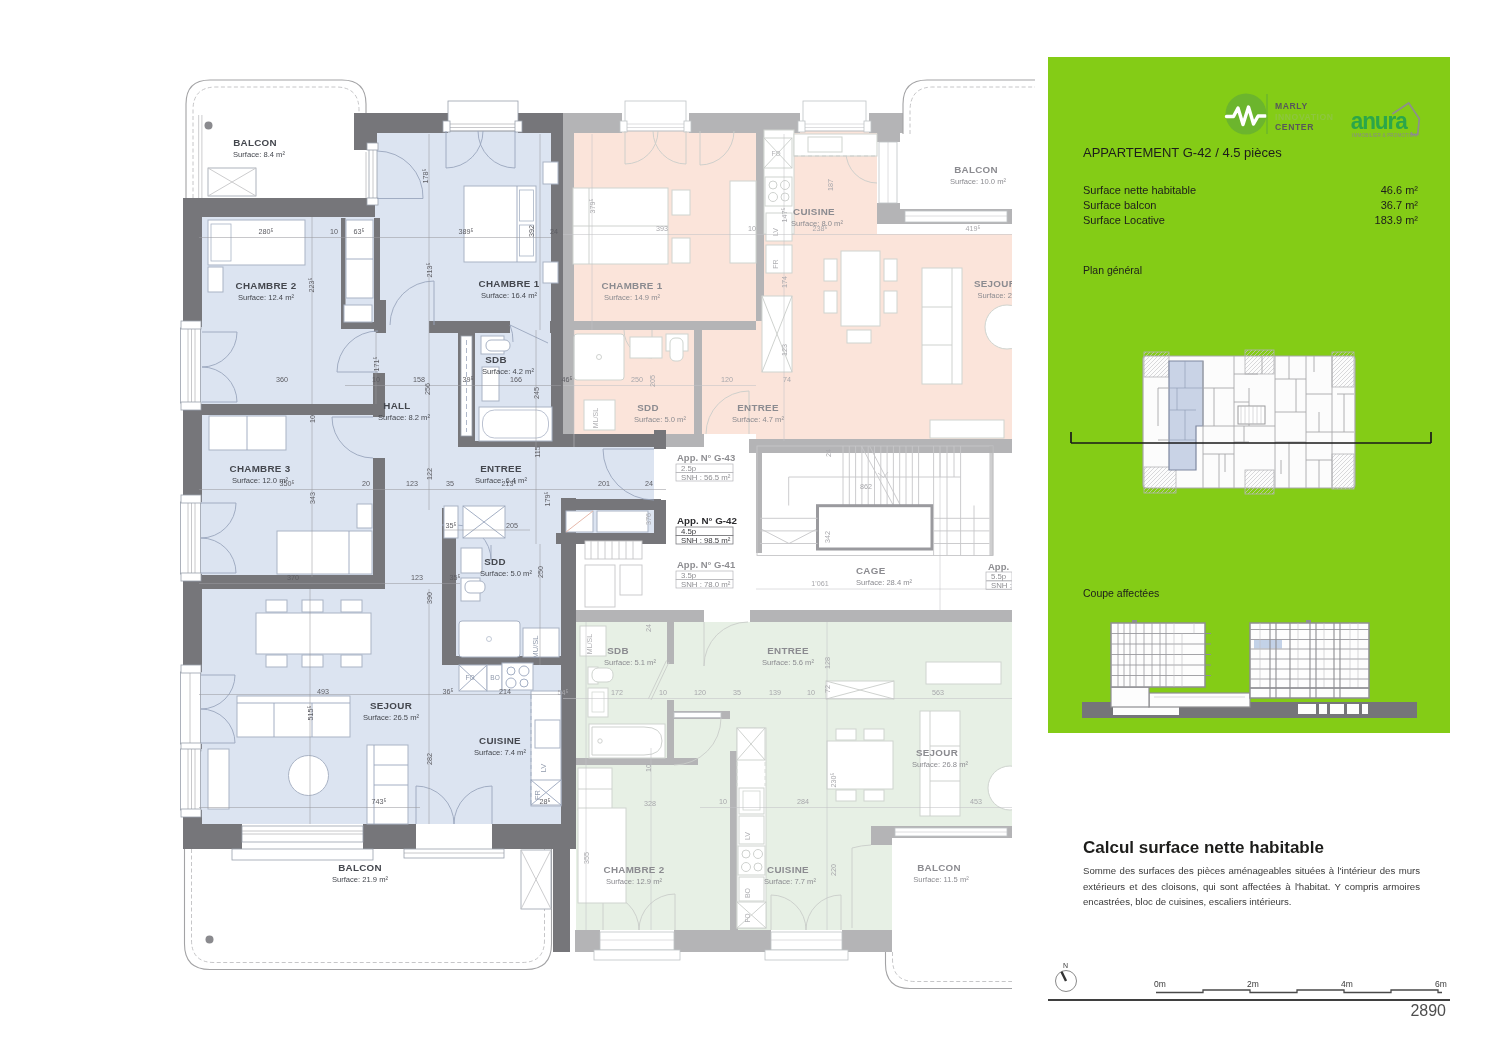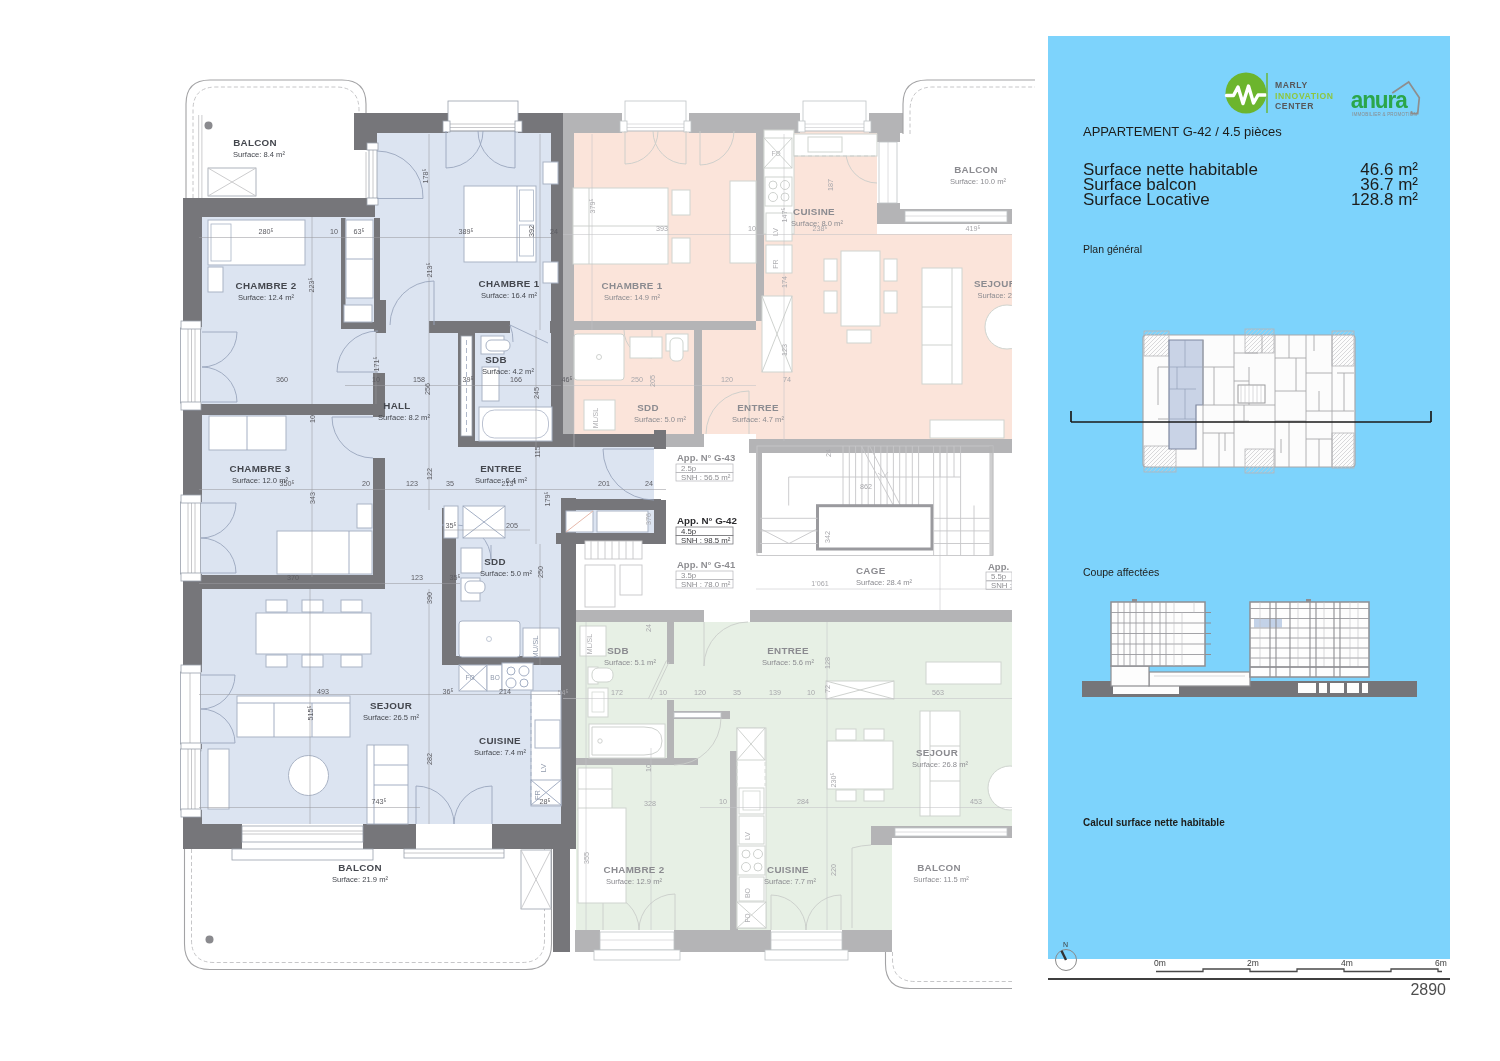--- a/index.html
+++ b/index.html
@@ -1,18 +1,18 @@
 <!DOCTYPE html>
 <html><head>
 <meta charset="utf-8">
 <style>
   html,body{margin:0;padding:0;background:#fff;width:1500px;height:1061px;overflow:hidden;}
   body{font-family:"Liberation Sans",sans-serif;position:relative;}
   #plan{position:absolute;left:0;top:0;}
-  #panel{position:absolute;left:1048px;top:36px;width:402px;height:923px;background:#7dd3fc;}
+  #panel{position:absolute;left:1048px;top:57px;width:402px;height:676px;background:#84cc16;}
   .lbl{font-weight:bold;fill:#44474e;font-size:9.8px;letter-spacing:.3px;}
   .sur{fill:#44474e;font-size:7.6px;}
   .lblf{font-weight:bold;fill:#8b8b90;font-size:9.8px;letter-spacing:.3px;}
   .surf{fill:#8b8b90;font-size:7.6px;}
 </style>
 </head>
 <body>
 
 <svg id="plan" width="1048" height="1061" viewBox="0 0 1048 1061">
 <style>
@@ -987,24 +987,24 @@
   </svg>
 
   <svg style="position:absolute;left:300px;top:40px;" width="86" height="50" viewBox="0 0 86 50">
     <path d="M44.3 17 L60.7 6 L71.3 21.7 L69.7 37.7 L63.3 37.7 L63.6 35.2" fill="none" stroke="#8e8e8e" stroke-width="1.7" stroke-linejoin="miter"></path>
     <text x="3" y="32" font-size="24.5" font-weight="bold" fill="#2ba64a" letter-spacing="-1.2" transform="scale(0.92 1)">anura</text>
     <text x="4" y="39.5" font-size="4.5" fill="#8a8a8a" letter-spacing="0.24">IMMOBILIER &amp; PROMOTION</text>
   </svg>
 
   <div style="position:absolute;left:35px;top:88px;font-size:13px;font-weight:normal;color:#1d1d1b;">APPARTEMENT G-42 / 4.5 pièces</div>
 
-  <div style="position:absolute;left:35px;top:126px;width:335px;font-size:17px;color:#1d1d1b;line-height:15.2px;">
+  <div style="position:absolute;left:35px;top:126px;width:335px;font-size:11px;color:#1d1d1b;line-height:15.2px;">
     <div>Surface nette habitable<span style="float:right">46.6 m²</span></div>
     <div>Surface balcon<span style="float:right">36.7 m²</span></div>
-    <div style="font-weight:normal">Surface Locative<span style="float:right">128.8 m²</span></div>
+    <div style="font-weight:normal">Surface Locative<span style="float:right">183.9 m²</span></div>
   </div>
 
   <div style="position:absolute;left:35px;top:199px;font-size:10.5px;color:#1d1d1b;margin-top:8px;">Plan général</div>
 
   <svg style="position:absolute;left:0px;top:285px;" width="402" height="160" viewBox="0 0 402 160">
     <defs>
       <pattern id="hat" width="4" height="4" patternUnits="userSpaceOnUse">
         <path d="M0 4 L4 0 M-1 1 L1 -1 M3 5 L5 3" stroke="#c9c9cb" stroke-width="0.7"></path>
       </pattern>
     </defs>
@@ -1077,22 +1077,23 @@
 
       <rect x="206" y="28" width="28" height="8.5" fill="#c3d2e8"></rect>
       <path d="M202 17.5 H321 M202 27.5 H321 M202 37 H321 M202 47 H321 M202 57 H321 M202 67 H321 M202 76 H321" stroke="#9a9a9e" stroke-width="0.9"></path>
       <path d="M222 11 V86 M228 11 V86 M242 11 V86 M262 11 V86 M268 11 V86 M286 11 V86 M292 11 V86" stroke="#8e8e92" stroke-width="1.1"></path>
       <path d="M212 11 V76 M250 11 V76 M276 11 V76 M302 11 V76 M310 11 V76" stroke="#c0c0c2" stroke-width="0.6"></path>
       <rect x="258" y="8" width="5" height="3" fill="#8e8e92"></rect>
       <path d="M202 76 H321" stroke="#8e8e92" stroke-width="1.4"></path>
     </g>
   </svg>
 
-  <div style="position:absolute;left:35px;top:781px;font-size:10px;font-weight:bold;color:#1d1d1b;">Calcul surface nette habitable</div>
-
+  <div style="position:absolute;left:35px;top:781px;font-size:17px;font-weight:bold;color:#1d1d1b;">Calcul surface nette habitable</div>
+
+  <div style="position:absolute;left:35px;top:806px;width:337px;font-size:9.6px;color:#3a3a3a;text-align:justify;line-height:15.6px;">Somme des surfaces des pièces aménageables situées à l'intérieur des murs extérieurs et des cloisons, qui sont affectées à l'habitat. Y compris armoires encastrées, bloc de cuisines, escaliers intérieurs.</div>
 
   <svg style="position:absolute;left:4px;top:902px;" width="32" height="36" viewBox="0 0 32 36">
     <text x="11" y="9" font-size="7" fill="#3a3a3a">N</text>
     <circle cx="14" cy="22" r="10.5" fill="none" stroke="#8a8a8a" stroke-width="1"></circle>
     <path d="M14 22 L9.5 12.8" stroke="#333" stroke-width="2.4"></path>
   </svg>
 
   <svg style="position:absolute;left:100px;top:920px;" width="302px" height="22" viewBox="0 0 302 22">
     <text x="6" y="10" font-size="8.5" fill="#3a3a3a">0m</text>
     <text x="99" y="10" font-size="8.5" fill="#3a3a3a">2m</text>

